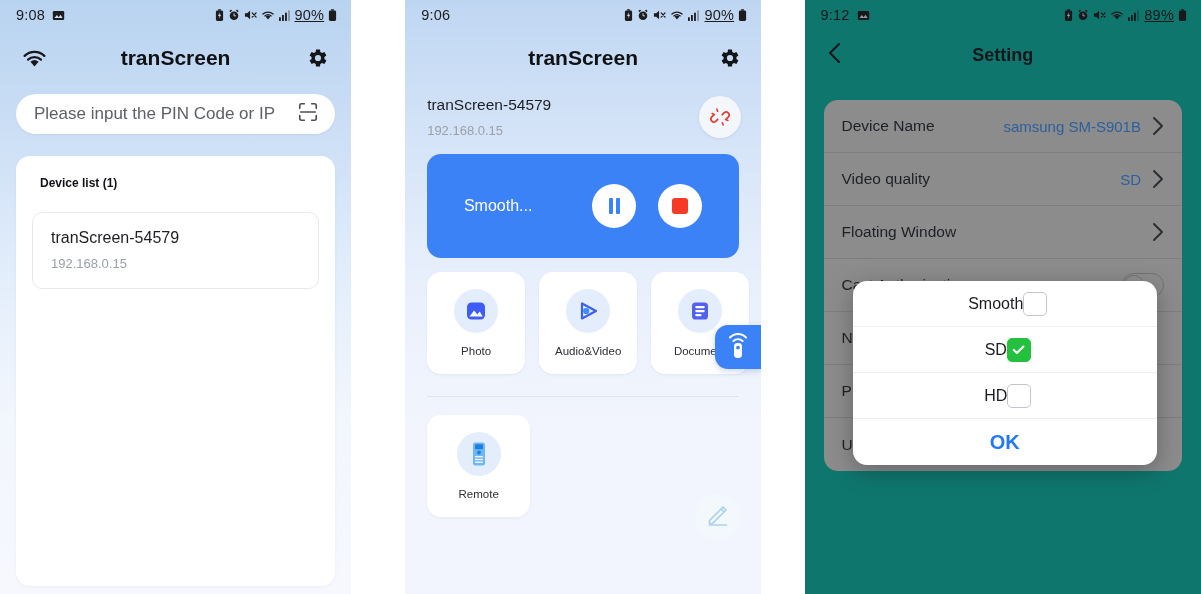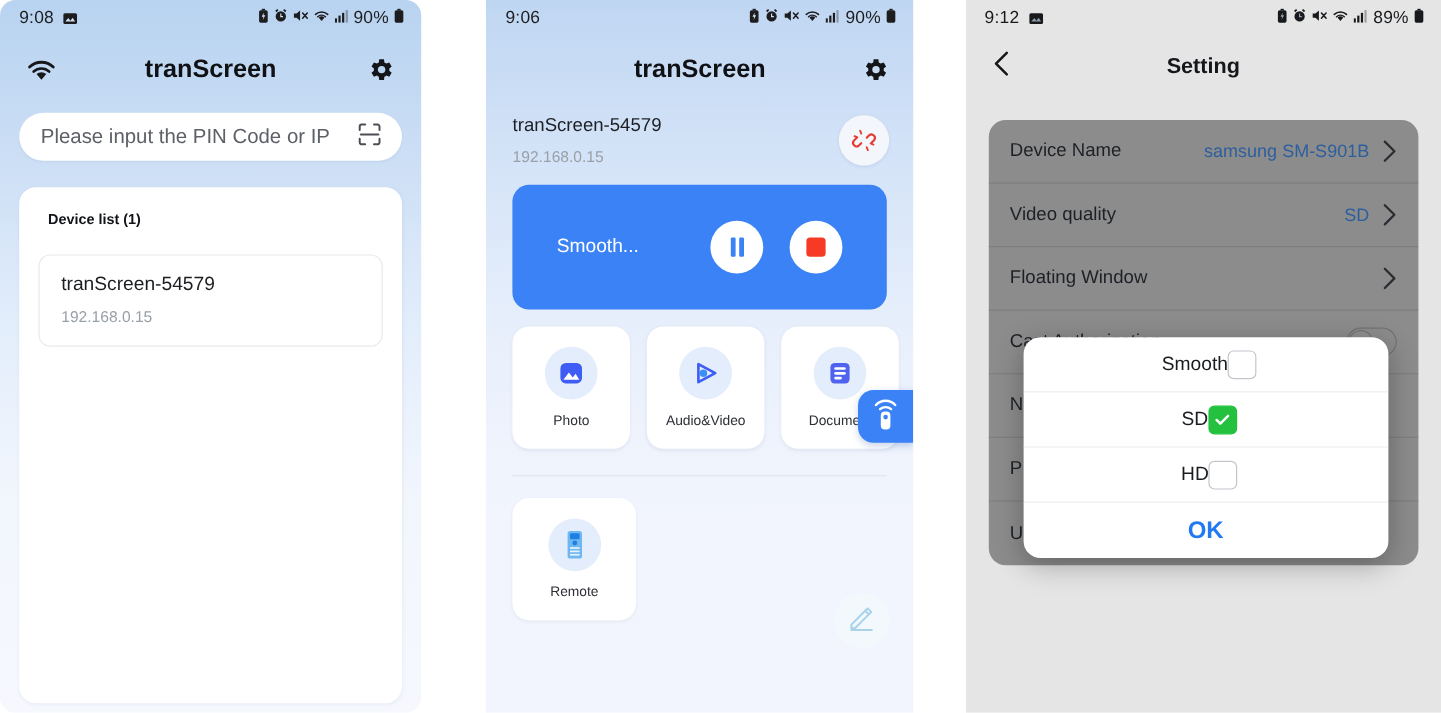--- a/index.html
+++ b/index.html
@@ -6,34 +6,34 @@
   html, body {
     width: 1201px; height: 594px;
     background: #ffffff;
     font-family: "Liberation Sans", sans-serif;
     overflow: hidden;
   }
   .stage { position: relative; width: 1201px; height: 594px; display: flex; background:#fff; }
 
   
   .panel { position: relative; height: 594px; overflow: hidden; }
-  .p1 { width: 364px; background: linear-gradient(180deg,#b8d3f0 0%, #c8dcf4 18%, #e2edfb 45%, #f2f6fd 70%, #f6f8fe 100%); border-radius: 13px; }
+  .p1 { width: 364px; background: linear-gradient(180deg,#b8d3f0 0%, #c8dcf4 18%, #e2edfb 45%, #f2f6fd 70%, #f6f8fe 100%); }
   .gap { width: 56px; background:#ffffff; height:594px; }
   .p2 { width: 369px; background: linear-gradient(180deg,#bfd6f2 0%, #d2e2f7 20%, #e9f0fc 48%, #f2f5fd 72%, #f2f5fd 100%); }
   .gap2 { width: 45px; background:#ffffff; height:594px; }
-  .p3 { width: 411px; background:#e5e5e5; }
+  .p3 { width: 411px; background:#0f766e; }
 
   
   .statusbar {
     height: 30px; display: flex; align-items: center;
     justify-content: space-between; padding: 0 14px 0 16px;
     font-size: 14.5px; color: #1d1d1f; letter-spacing: .2px;
   }
   .sb-left { display:flex; align-items:center; gap:7px; }
-  .sb-right { display:flex; align-items:flex-start; gap:4px; }
+  .sb-right { display:flex; align-items:center; gap:4px;text-decoration:underline; }
   .sb-ico { display:inline-flex; align-items:center; }
   .sb-pct { font-size: 14.5px; margin-left:1px; }
   .p3 .statusbar { color:#17191c; }
 
   
   .appbar1 {
     height: 56px; display:flex; align-items:center; justify-content:space-between;
     padding: 0 22px 0 22px; position:relative;
   }
   .appbar1 .title {

